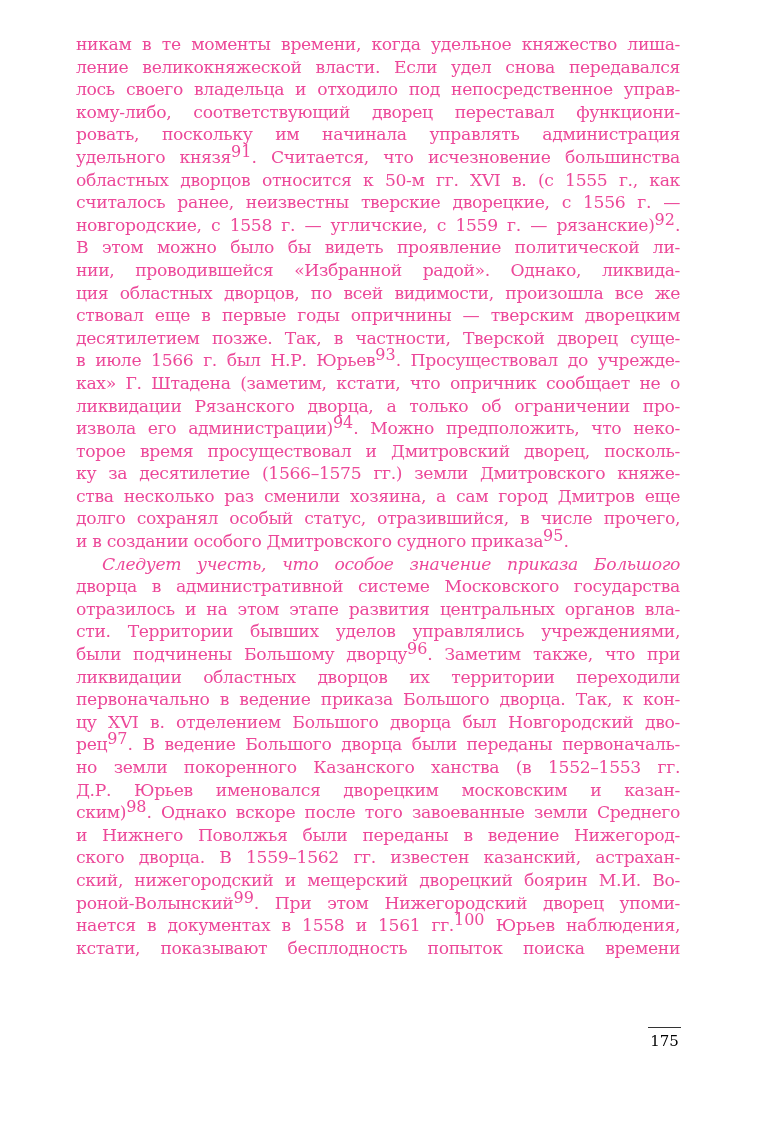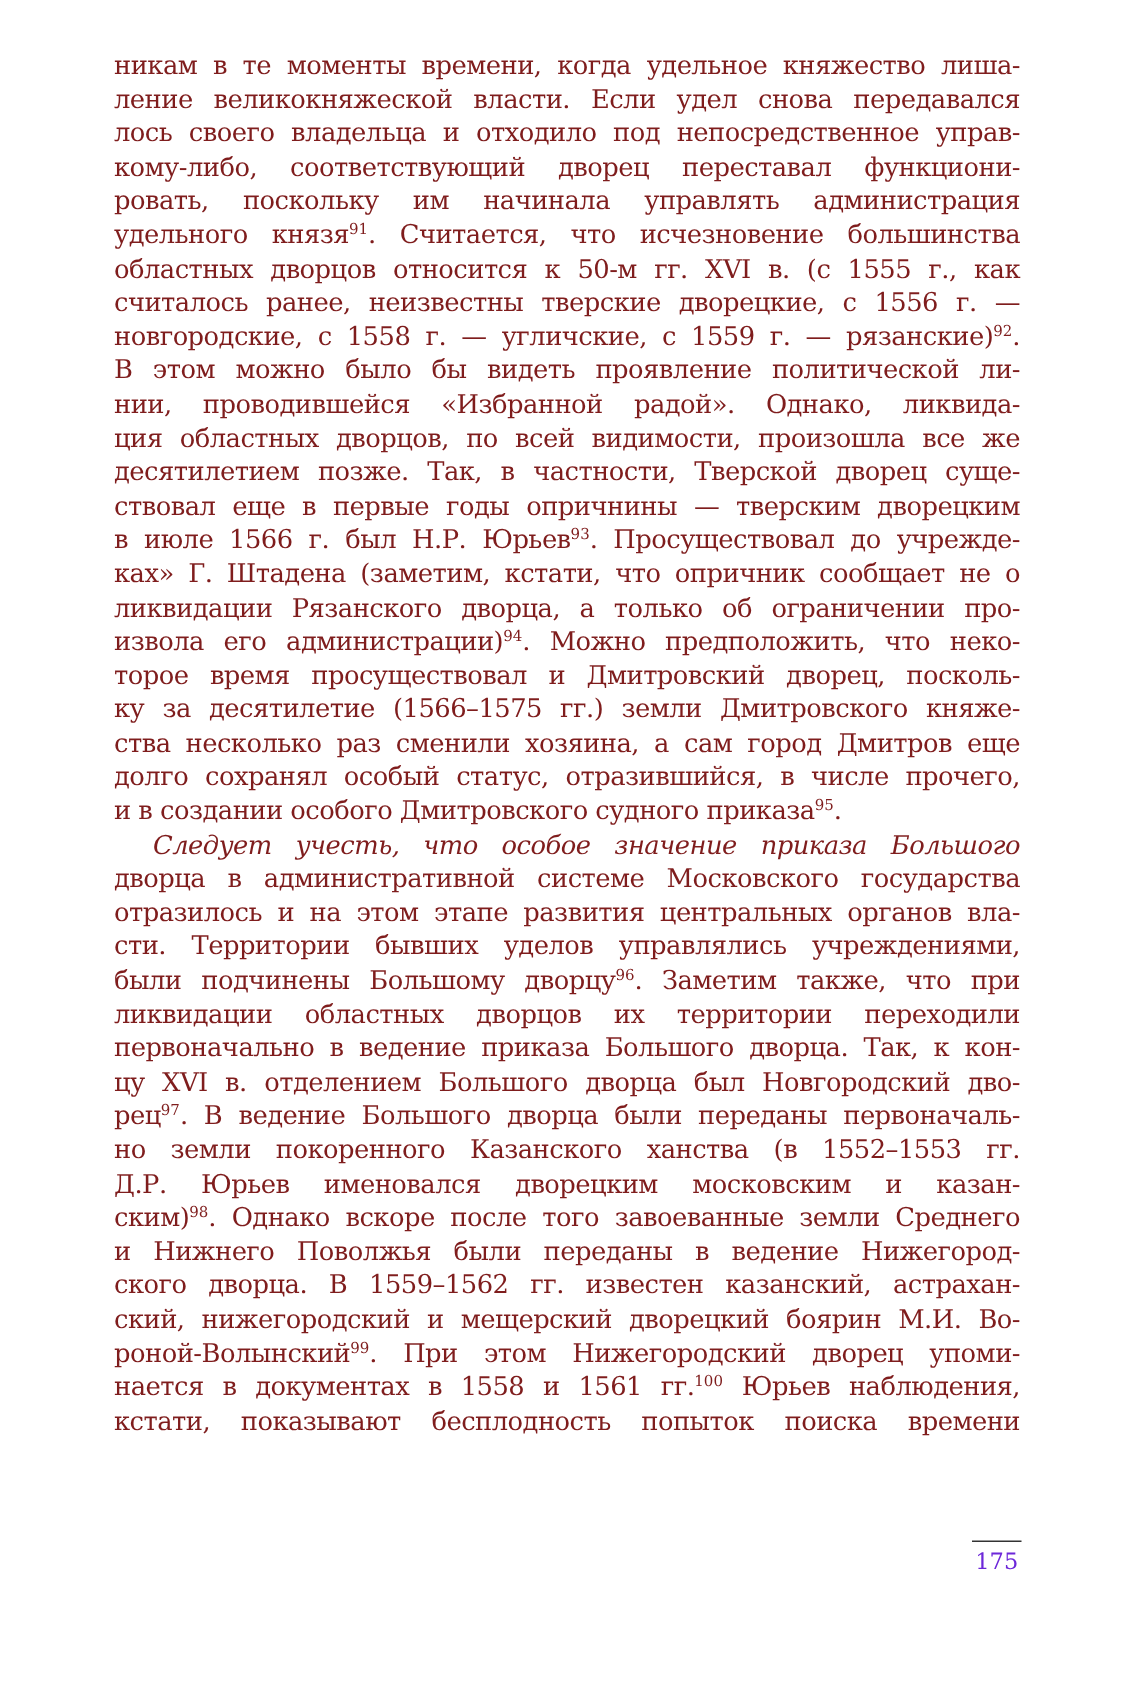--- a/index.html
+++ b/index.html
@@ -1,56 +1,56 @@
 <!DOCTYPE html>
 <html><head>
 <meta charset="utf-8">
 <style>
   html, body { margin: 0; padding: 0; background: #ffffff; }
   body { width: 763px; height: 1121px; position: relative; overflow: hidden; }
   .page {
     position: absolute; left: 76px; top: 33px; width: 604px;
     font-family: "DejaVu Serif", "Liberation Serif", serif;
-    font-size: 17.2px; color: #7f1d1d;
+    font-size: 17.2px; color: #ec4899;
   }
   .line {
     display: block; height: 22.6px; line-height: 22.6px;
     text-align: justify; text-align-last: justify;
     white-space: nowrap; overflow: visible;
     letter-spacing: -0.35px;
   }
   .line.last { text-align-last: left; }
   .line.indent { text-indent: 26px; font-style: italic; }
-  .fn { font-size: 10px; vertical-align: 6px; line-height: 0; letter-spacing: 0; }
+  .fn { font-size: 16px; vertical-align: 6px; line-height: 0; letter-spacing: 0; }
   .folio {
     position: absolute; left: 648px; top: 1027px; width: 33px;
     border-top: 1px solid #333; text-align: center;
     font-family: "DejaVu Serif", "Liberation Serif", serif;
-    font-size: 15px; color: #6d28d9; padding-top: 4px;
+    font-size: 15px; color: #000000; padding-top: 4px;
   }
 </style>
 </head>
 <body>
 
 <div class="page" id="page-body">
     <div>
       <span class="line"><span>никам в те моменты времени, когда удельное княжество лиша-</span></span>
       <span class="line"><span>ление великокняжеской власти. Если удел снова передавался</span></span>
       <span class="line"><span>лось своего владельца и отходило под непосредственное управ-</span></span>
       <span class="line"><span>кому-либо, соответствующий дворец переставал функциони-</span></span>
       <span class="line"><span>ровать, поскольку им начинала управлять администрация</span></span>
       <span class="line"><span>удельного князя</span><sup class="fn">91</sup><span>. Считается, что исчезновение большинства</span></span>
       <span class="line"><span>областных дворцов относится к 50-м гг. XVI в. (с 1555 г., как</span></span>
       <span class="line"><span>считалось ранее, неизвестны тверские дворецкие, с 1556 г. —</span></span>
       <span class="line"><span>новгородские, с 1558 г. — угличские, с 1559 г. — рязанские)</span><sup class="fn">92</sup><span>.</span></span>
       <span class="line"><span>В этом можно было бы видеть проявление политической ли-</span></span>
       <span class="line"><span>нии, проводившейся «Избранной радой». Однако, ликвида-</span></span>
       <span class="line"><span>ция областных дворцов, по всей видимости, произошла все же</span></span>
+      <span class="line"><span>ствовал еще в первые годы опричнины — тверским дворецким</span></span>
       <span class="line"><span>десятилетием позже. Так, в частности, Тверской дворец суще-</span></span>
-      <span class="line"><span>ствовал еще в первые годы опричнины — тверским дворецким</span></span>
       <span class="line"><span>в июле 1566 г. был Н.Р. Юрьев</span><sup class="fn">93</sup><span>. Просуществовал до учрежде-</span></span>
       <span class="line"><span>ках» Г. Штадена (заметим, кстати, что опричник сообщает не о</span></span>
       <span class="line"><span>ликвидации Рязанского дворца, а только об ограничении про-</span></span>
       <span class="line"><span>извола его администрации)</span><sup class="fn">94</sup><span>. Можно предположить, что неко-</span></span>
       <span class="line"><span>торое время просуществовал и Дмитровский дворец, посколь-</span></span>
       <span class="line"><span>ку за десятилетие (1566–1575 гг.) земли Дмитровского княже-</span></span>
       <span class="line"><span>ства несколько раз сменили хозяина, а сам город Дмитров еще</span></span>
       <span class="line"><span>долго сохранял особый статус, отразившийся, в числе прочего,</span></span>
       <span class="line last"><span>и в создании особого Дмитровского судного приказа</span><sup class="fn">95</sup><span>.</span></span>
     </div>

